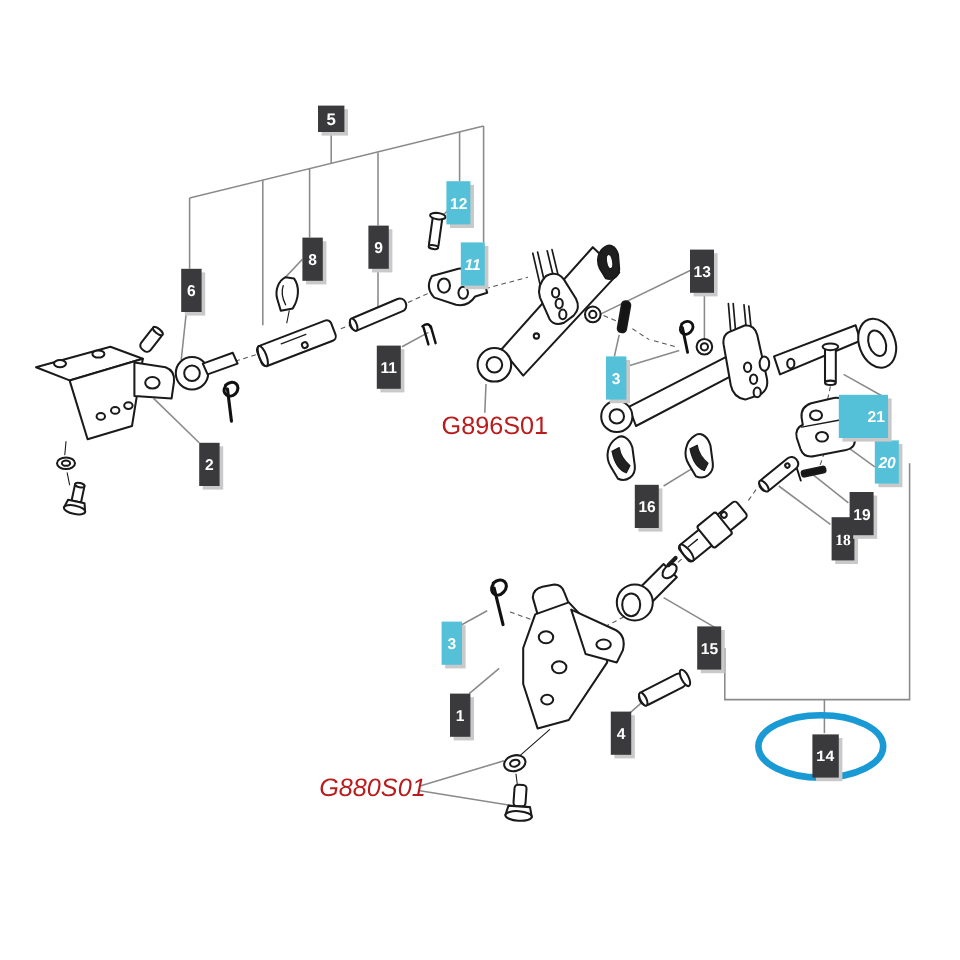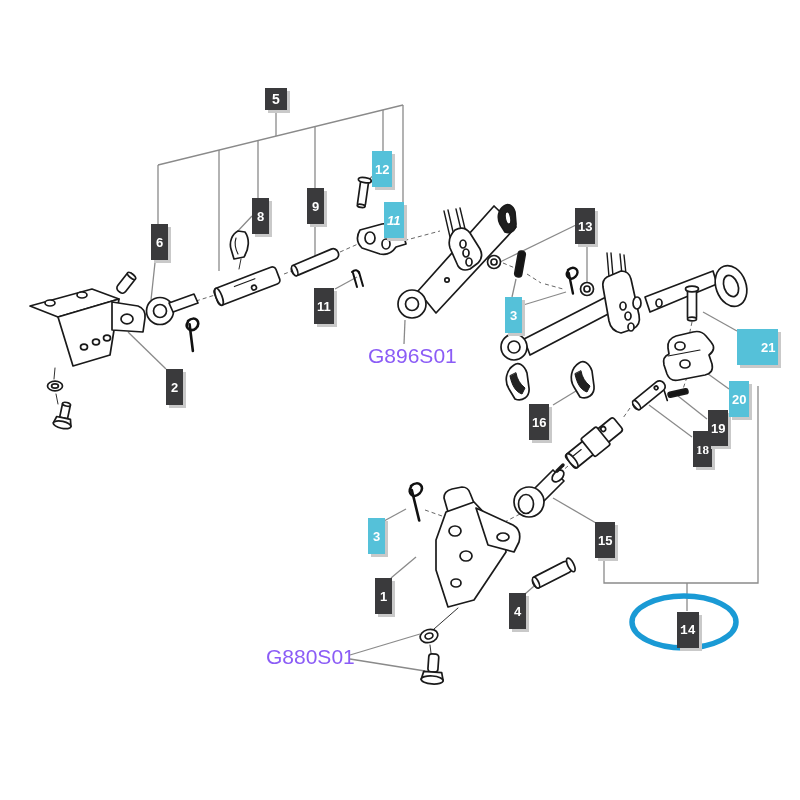--- a/index.html
+++ b/index.html
@@ -13,21 +13,21 @@
     position:absolute;box-sizing:border-box;z-index:3;
     min-width:17px;height:36px;padding:0 3px;
     display:flex;align-items:center;justify-content:center;
     background:#3a3a3c;color:#ffffff;
     font-weight:bold;font-size:13px;line-height:1;
     box-shadow:3px 3px 0 #c9c9c9;
   }
   .badge.cyan{background:#55c1d9;}
   .badge.lg{min-width:22px;height:22px;font-size:14px;}
   .pcode{
-    position:absolute;z-index:2;color:#8b5cf6;
+    position:absolute;z-index:2;color:#b91c1c;
     font-size:21px;letter-spacing:0;white-space:nowrap;
   }
 </style>
 </head>
 <body>
 
 <div class="stage">
 
 <svg class="art" width="800" height="800" viewBox="0 0 800 800">
 
@@ -292,36 +292,36 @@
       <ellipse cx="20" cy="0" rx="3" ry="7.5"></ellipse>
       <ellipse cx="-19" cy="0" rx="2.5" ry="6"></ellipse>
     </g>
 
   </g>
 
   <ellipse cx="684" cy="622" rx="52" ry="26" fill="none" stroke="#1a9ad5" stroke-width="5.5"></ellipse>
 </svg>
 
 <div class="pcode" style="left:368px;top:344px;">G896S01</div>
-<div class="pcode" style="left:266px;top:645px;">G880S01</div>
+<div class="pcode" style="left:266px;top:645px;font-style:italic;">G880S01</div>
 
 <div class="badge lg" style="left:265px;top:88px;">5</div>
 <div class="badge" style="left:151px;top:224px;">6</div>
 <div class="badge" style="left:252px;top:198px;">8</div>
 <div class="badge" style="left:307px;top:188px;">9</div>
 <div class="badge cyan" style="left:372px;top:151px;">12</div>
 <div class="badge cyan" style="left:384px;top:202px;font-style:italic;">11</div>
 <div class="badge" style="left:314px;top:288px;">11</div>
 <div class="badge" style="left:166px;top:369px;">2</div>
 <div class="badge" style="left:575px;top:208px;">13</div>
 <div class="badge cyan" style="left:505px;top:297px;">3</div>
 <div class="badge cyan" style="left:368px;top:518px;">3</div>
 <div class="badge" style="left:375px;top:578px;">1</div>
 <div class="badge" style="left:509px;top:593px;">4</div>
-<div class="badge" style="left:595px;top:522px;">15</div>
+<div class="badge" style="left:581px;top:522px;">15</div>
 <div class="badge" style="left:529px;top:404px;">16</div>
 <div class="badge" style="left:693px;top:431px;font-family:Liberation Serif, serif;">18</div>
 <div class="badge" style="left:708px;top:410px;text-align:center;">19</div>
-<div class="badge cyan" style="left:729px;top:381px;">20</div>
-<div class="badge cyan" style="left:737px;top:329px;padding-left:24px;">21</div>
+<div class="badge cyan" style="left:729px;top:367px;font-style:italic;">20</div>
+<div class="badge cyan" style="left:699px;top:329px;padding-left:24px;">21</div>
 <div class="badge" style="left:677px;top:612px;font-family:Liberation Mono, monospace;">14</div>
 
 </div>
 
 </body></html>

